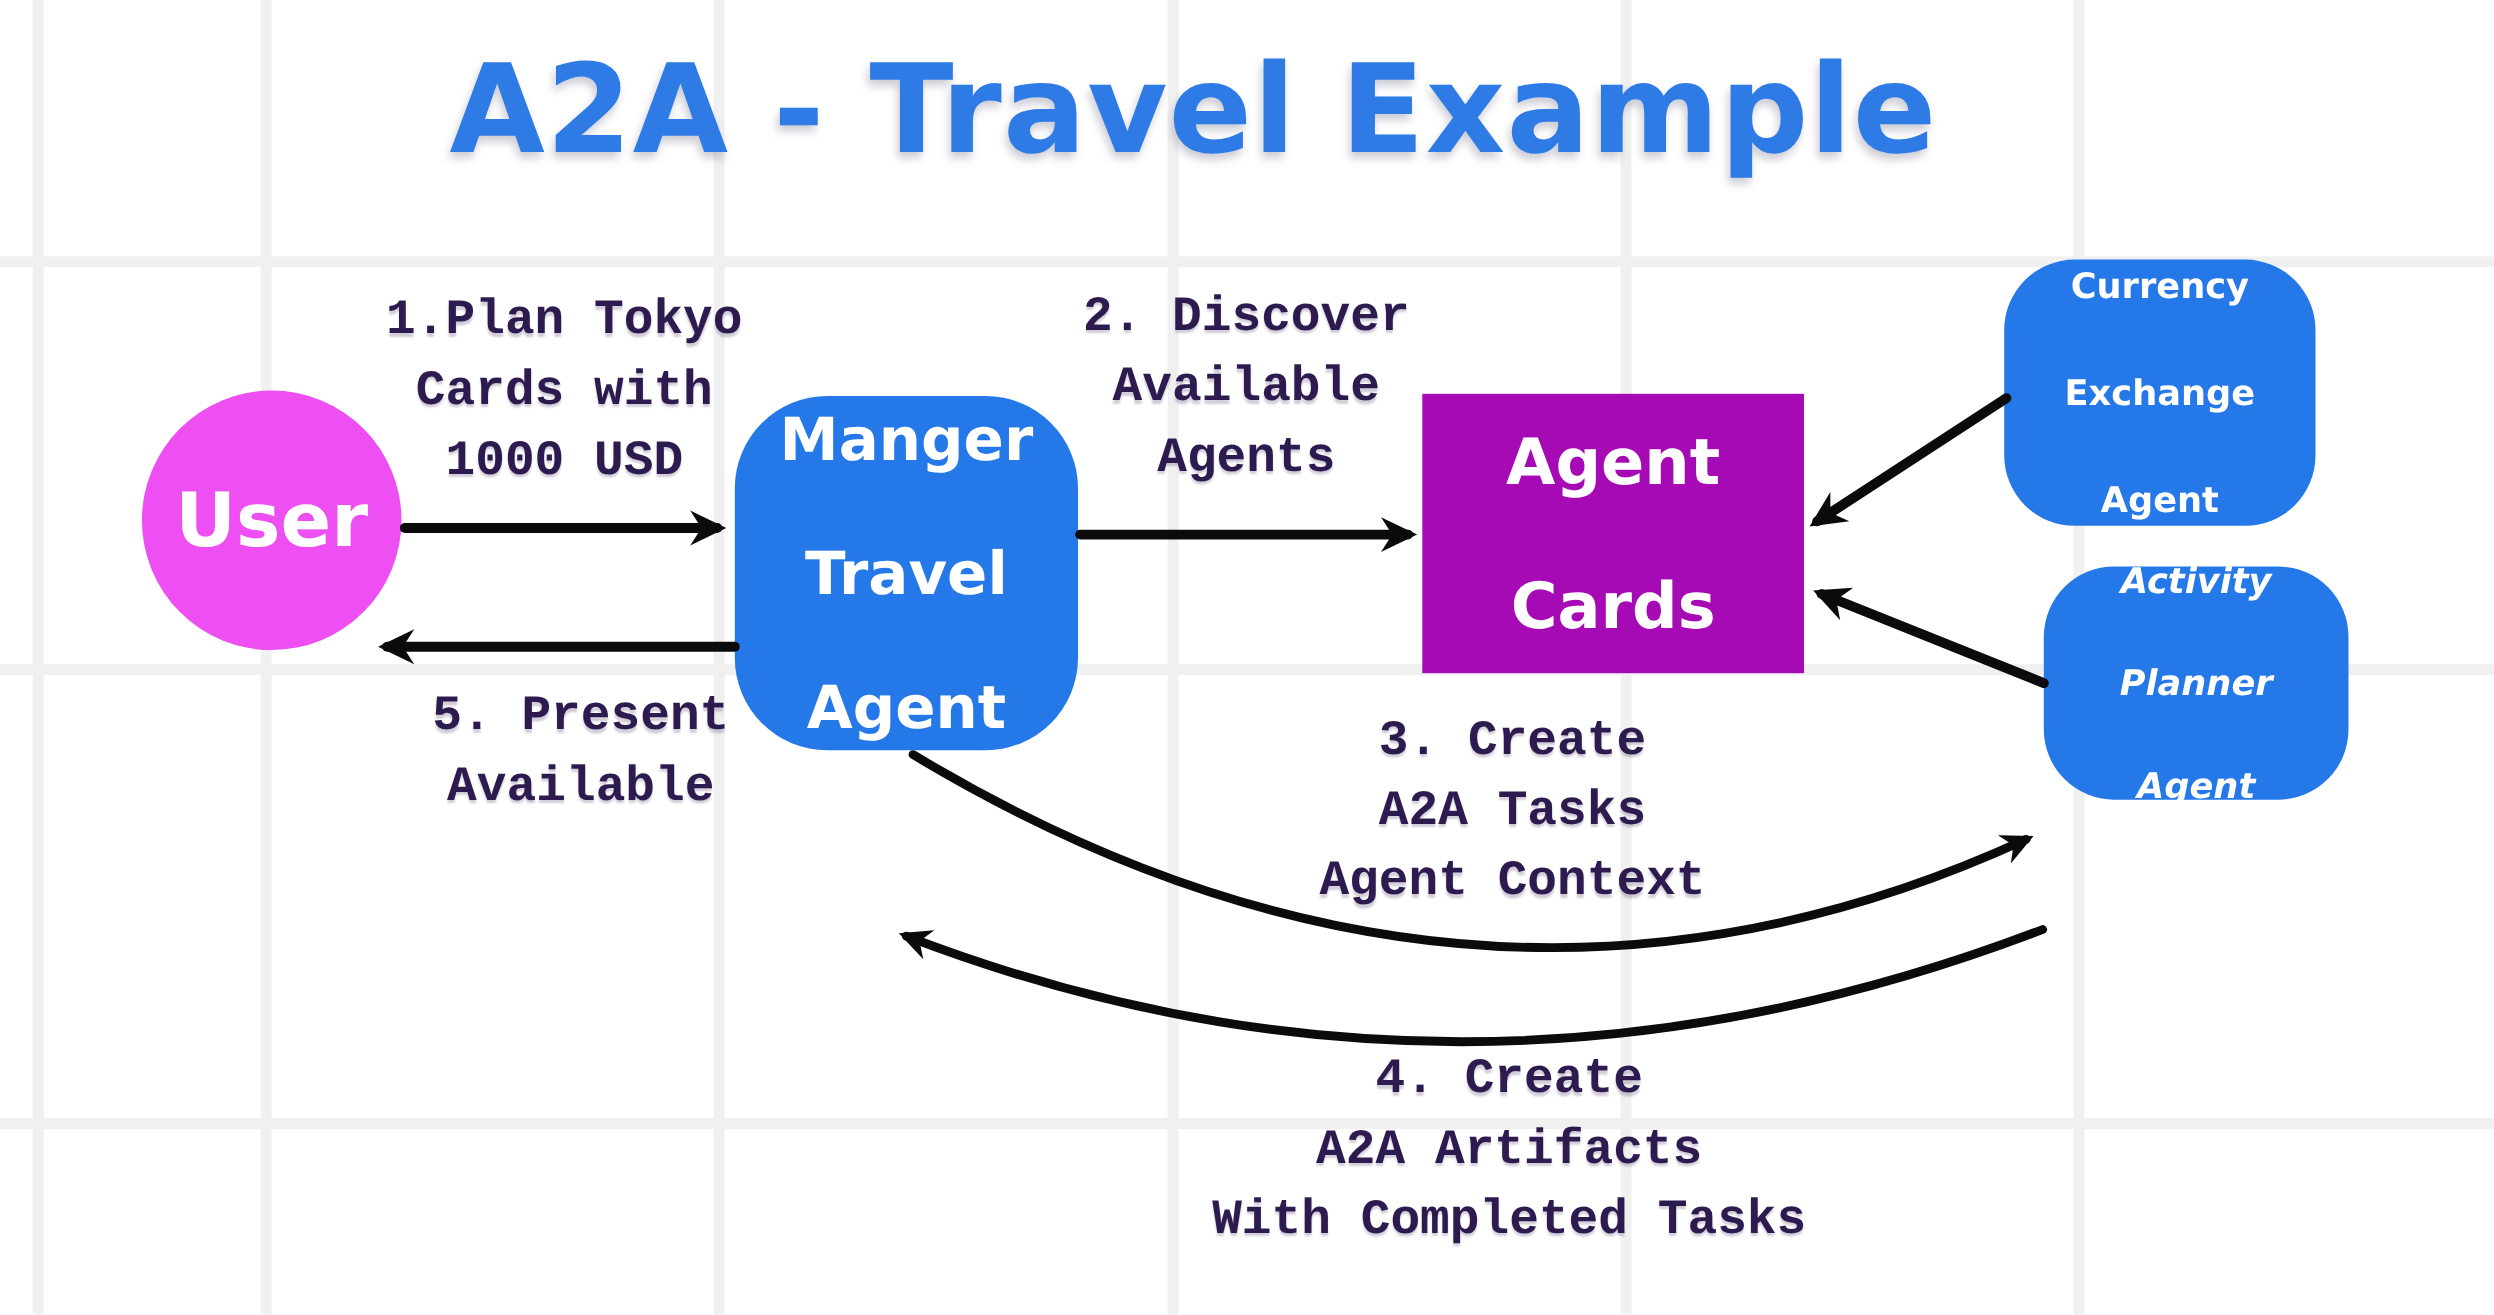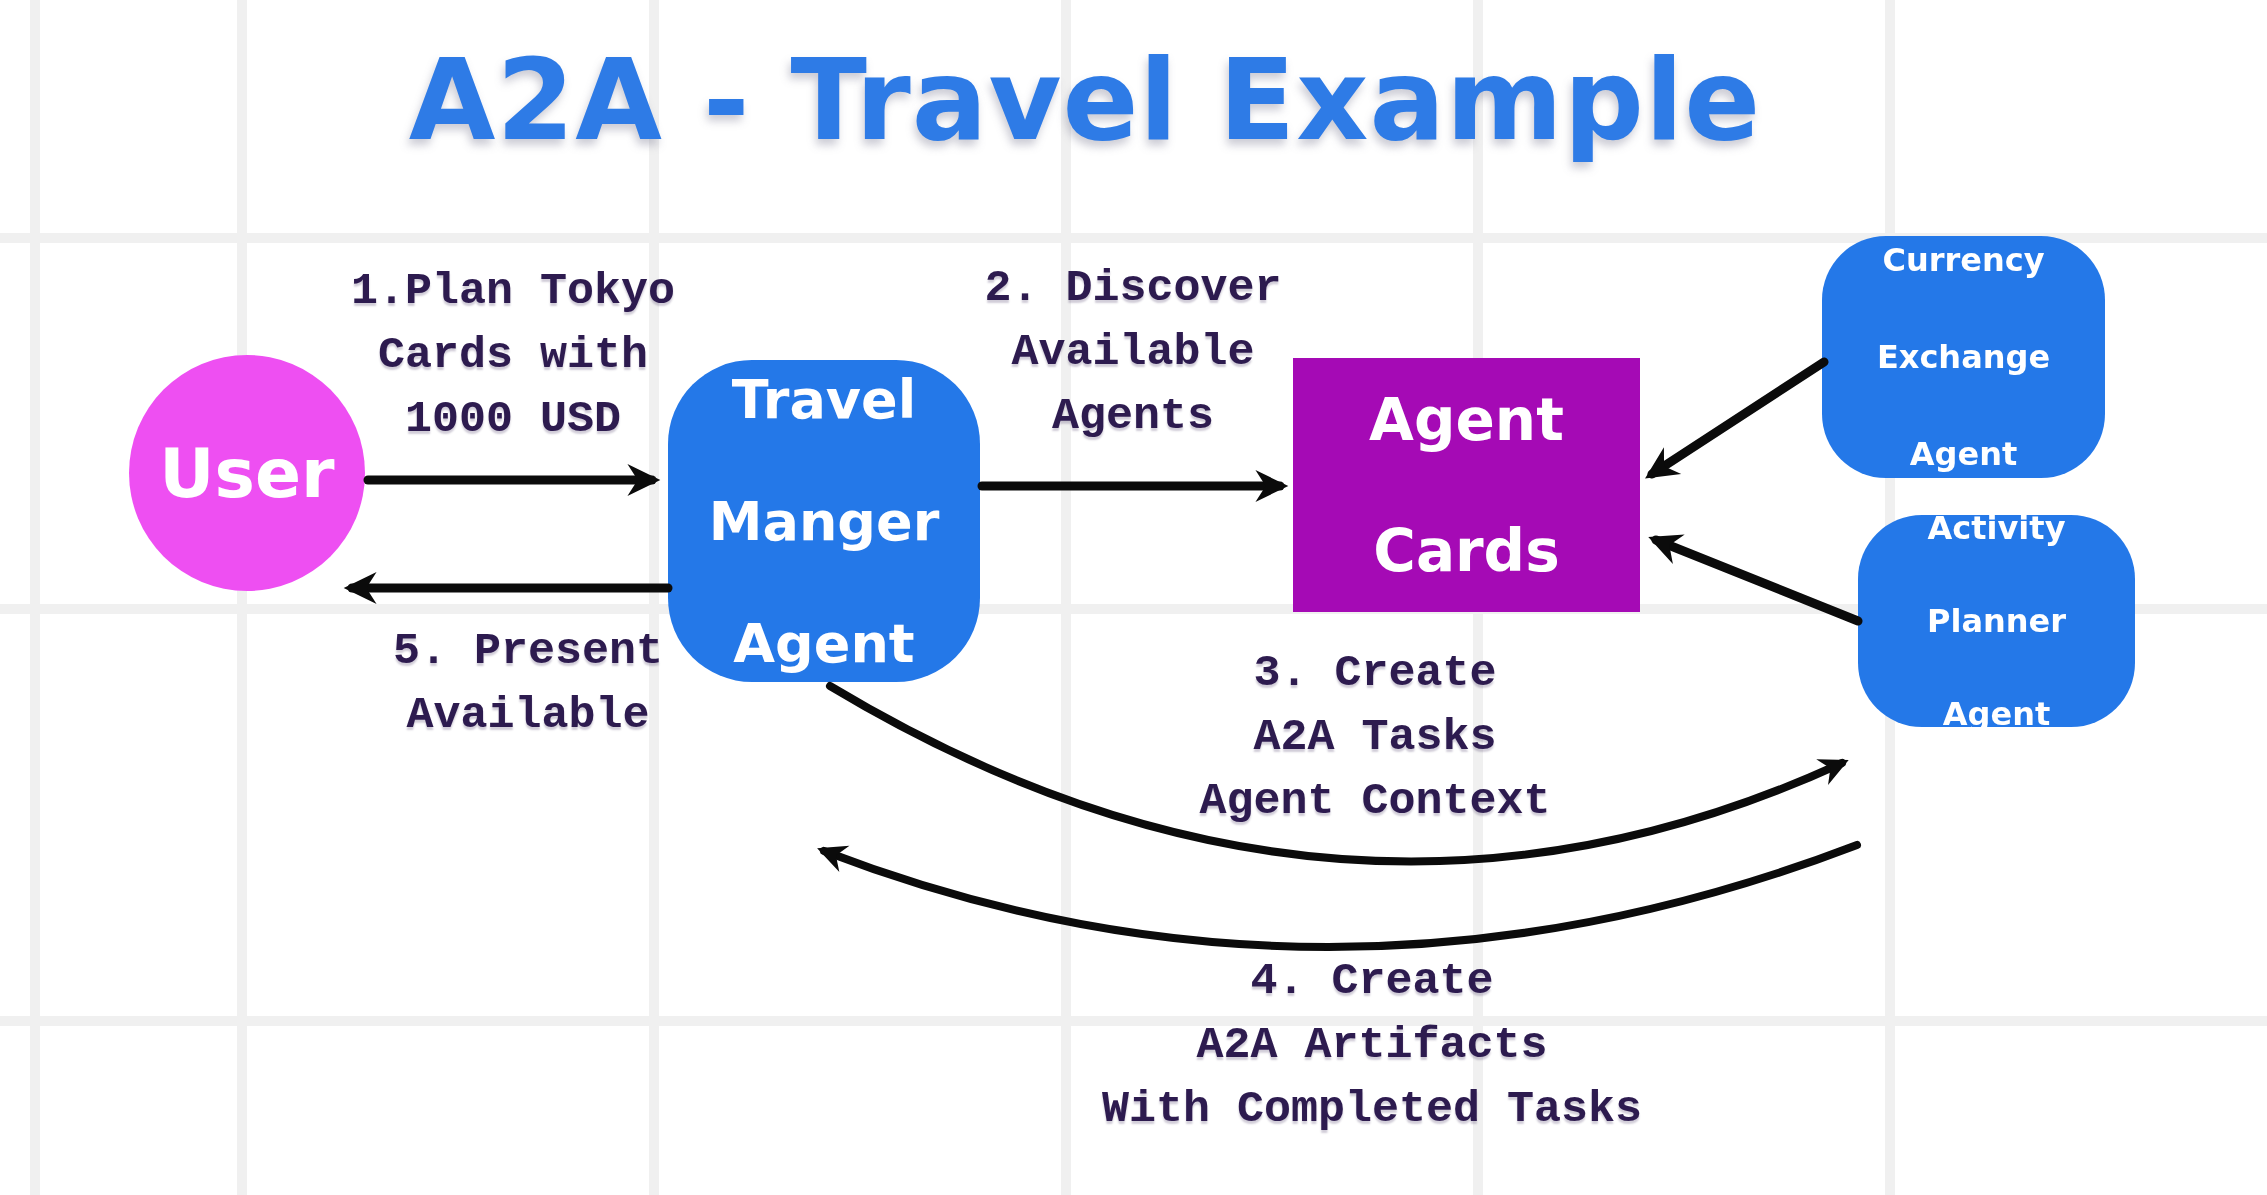--- a/index.html
+++ b/index.html
@@ -26,21 +26,21 @@
   .node .ln{display:block;}
   .node-user{left:129px;top:355px;width:236px;height:236px;border-radius:50%;
     background:var(--node-pink);font-size:68px;justify-content:center;}
   .node-travel{left:668px;top:360px;width:312px;height:322px;border-radius:84px;
     background:var(--node-blue);font-size:54px;line-height:77px;}
   .node-cards{left:1293px;top:358px;width:347px;height:254px;border-radius:0;
     background:var(--node-purple);font-size:58px;line-height:86px;}
   .node-currency{left:1822px;top:236px;width:283px;height:242px;border-radius:64px;
     background:var(--node-blue);font-size:32px;line-height:52px;}
   .node-activity{left:1858px;top:515px;width:277px;height:212px;border-radius:64px;
-    background:var(--node-blue);font-size:32px;line-height:48px;}
+    background:var(--node-blue);font-size:32px;line-height:48px;font-style:italic;}
   .edge-label{
     position:absolute;transform:translateX(-50%);text-align:center;
     color:var(--label-text);font-weight:bold;font-size:45px;line-height:64px;
     white-space:nowrap;text-shadow:0 3px 2px rgba(46,27,78,.22);
   }
   .edge-label .ln{display:block;font-family:Liberation Mono, monospace;}
   #lbl-step1{left:513px;top:260px;}
   #lbl-step2{left:1133px;top:257px;}
   #lbl-step3{left:1375px;top:642px;}
   #lbl-step4{left:1372px;top:950px;}
@@ -50,22 +50,22 @@
 </head>
 <body>
 
 <div class="title">A2A - Travel Example</div>
 
 <div class="node node-user">
   <span class="ln">User</span>
 </div>
 
 <div class="node node-travel">
+  <span class="ln">Manger</span>
   <span class="ln">Travel</span>
-  <span class="ln">Manger</span>
   <span class="ln">Agent</span>
 </div>
 
 <div class="node node-cards">
   <span class="ln">Agent</span>
   <span class="ln">Cards</span>
 </div>
 
 <div class="node node-currency">
   <span class="ln">Currency</span>

